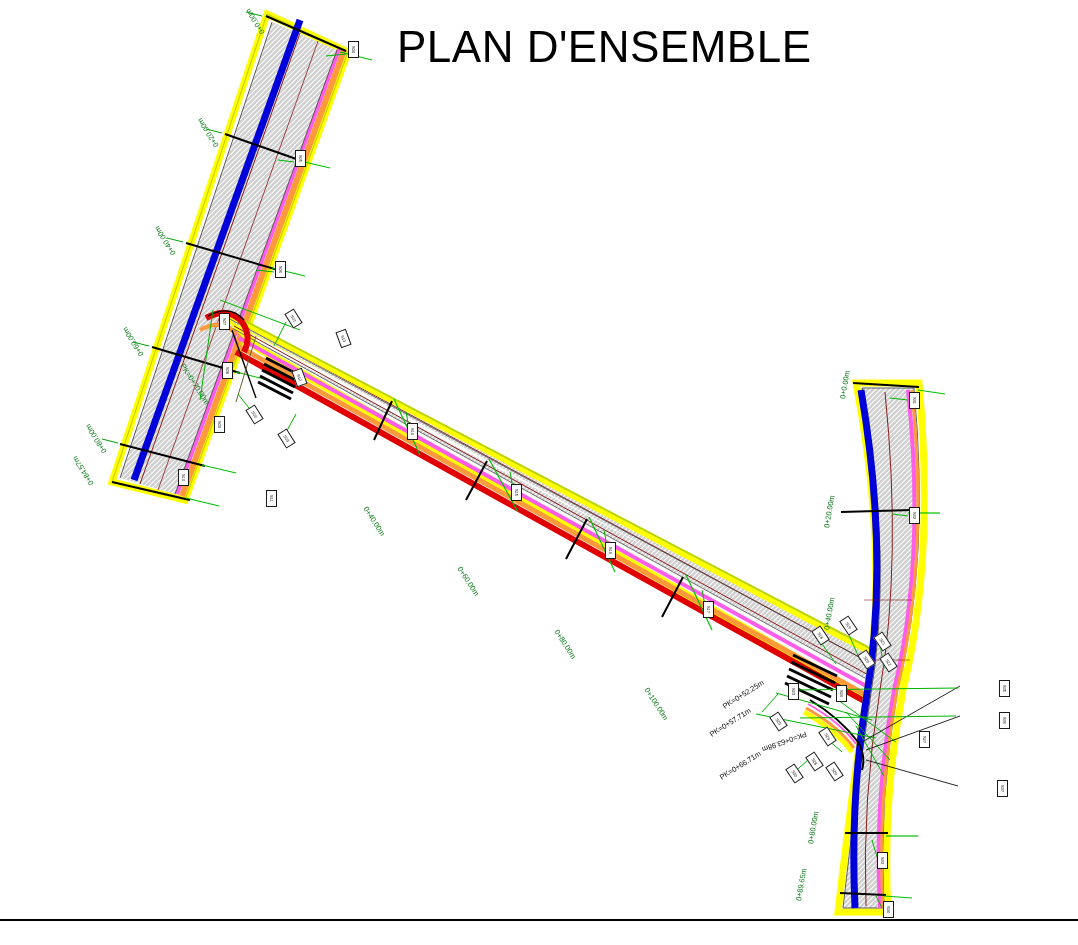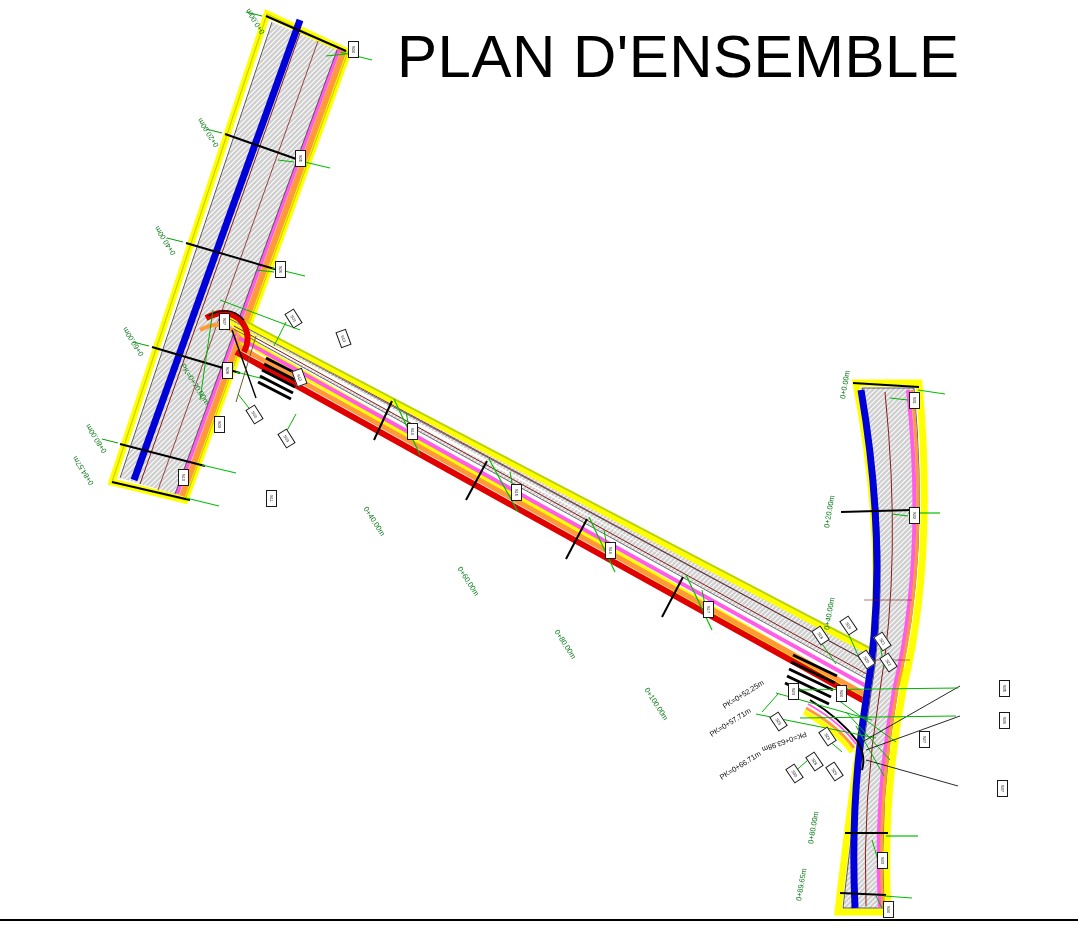--- a/index.html
+++ b/index.html
@@ -1,20 +1,20 @@
 <!DOCTYPE html>
 <html><head>
 <meta charset="utf-8">
 <style>
   html,body{margin:0;padding:0;background:#ffffff;}
   body{font-family:"Liberation Sans", sans-serif;}
   #page{position:relative;width:1078px;height:945px;background:#ffffff;overflow:hidden;}
   #title{
     position:absolute;left:397px;top:22px;
-    font-size:60px;font-weight:400;color:#000;letter-spacing:0.5px;
+    font-size:44px;font-weight:400;color:#000;letter-spacing:0.5px;
     white-space:nowrap;font-family:"Liberation Sans", sans-serif;
   }
   #drawing{position:absolute;left:0;top:0;width:1078px;height:945px;}
   .stn{
     position:absolute;
     font-size:7.5px;
     color:#0a7a18;
     white-space:nowrap;
     font-family:"Liberation Sans", sans-serif;
     transform-origin:0 0;

